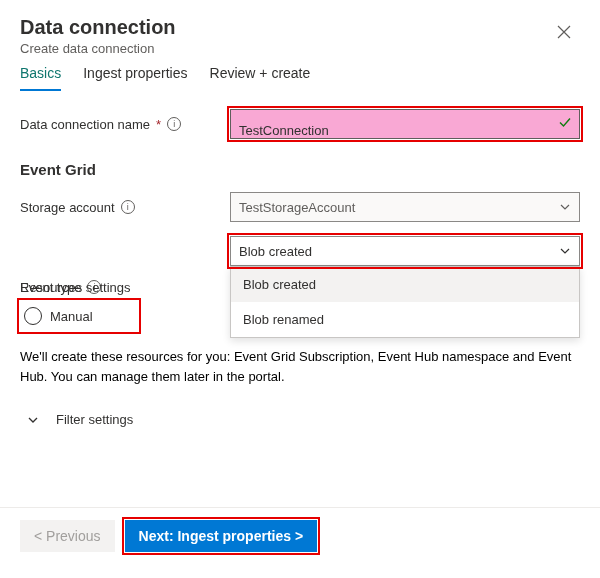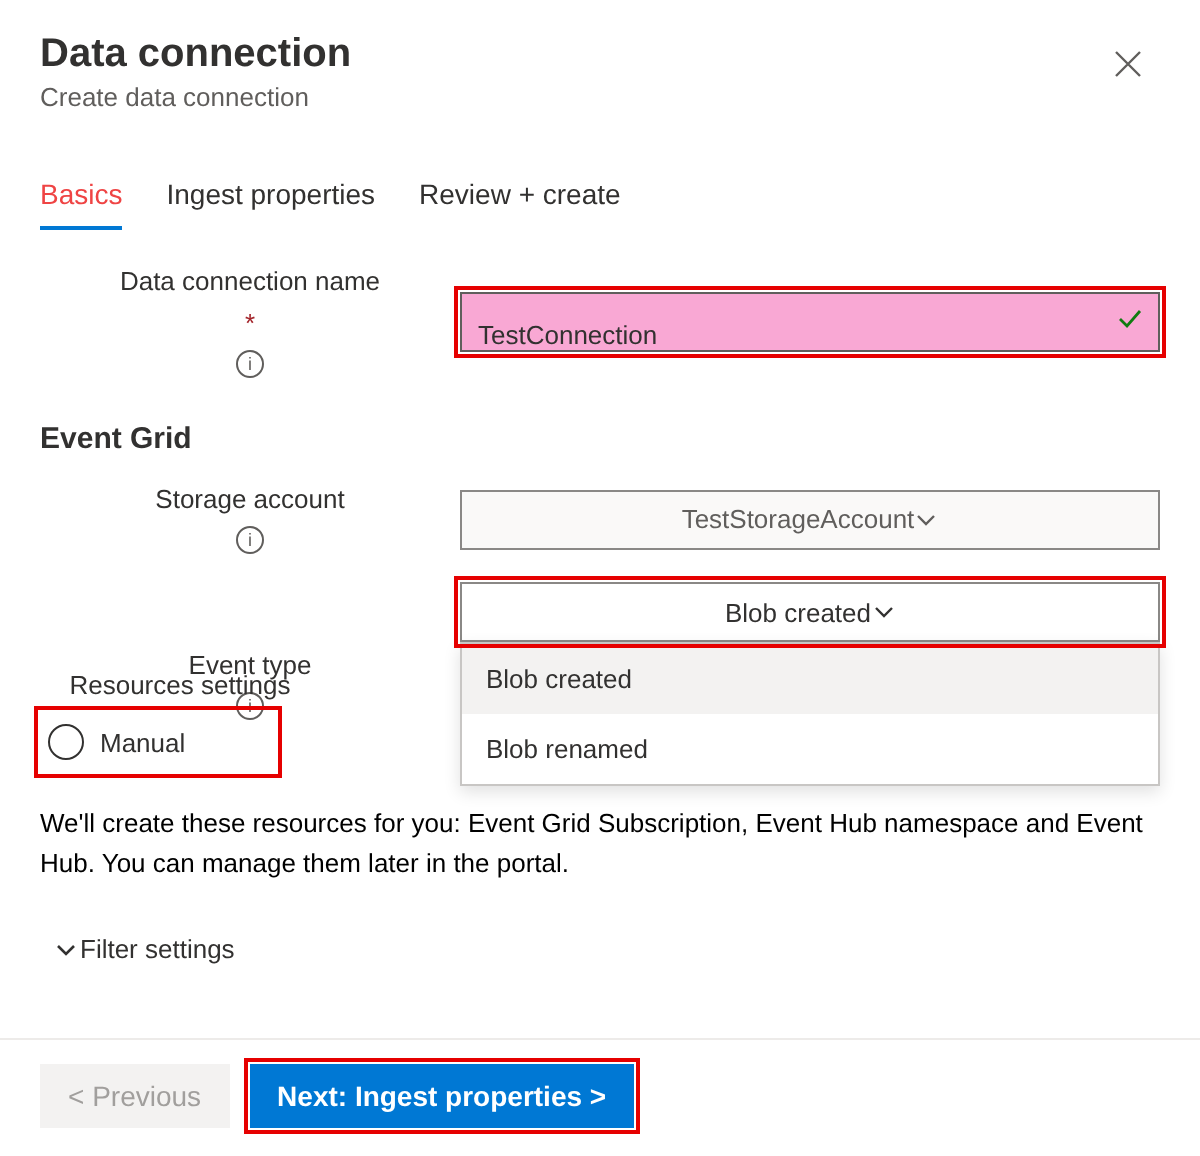--- a/index.html
+++ b/index.html
@@ -6,63 +6,63 @@
   body {
     font-family: "Segoe UI", -apple-system, sans-serif;
     font-size: 13px;
     color: #323130;
     background: #fff;
     width: 600px;
     height: 578px;
     position: relative;
   }
   .panel { padding: 16px 20px 0 20px; }
-  .header { display: flex; justify-content: space-between; align-items: flex-start; margin-bottom: 25px; }
+  .header { display: flex; justify-content: space-between; align-items: flex-start; margin-bottom: 1px; }
   .title-block h1 { font-size: 20px; font-weight: 600; color: #323130; }
   .subtitle { font-size: 13px; color: #605e5c; margin-top: 2px; }
   .close-btn { width: 32px; height: 32px; display: flex; align-items: center; justify-content: center; cursor: pointer; font-size: 16px; color: #605e5c; }
   .tabs { display: flex; gap: 22px; border-bottom: none; margin-bottom: 18px; }
   .tab { padding: 8px 0; font-size: 14px; color: #323130; cursor: pointer; border-bottom: 2px solid transparent; }
-  .tab.active { border-bottom: 2px solid #0078d4; color: #ef4444; font-weight: 400; }
+  .tab.active { border-bottom: 2px solid #0078d4; color: #0f766e; font-weight: 400; }
   .field-row { display: flex; align-items: center; margin-bottom: 14px; }
-  .field-label { width: 210px; font-size: 13px; color: #323130; display: flex; align-items: center; gap: 6px; flex-direction: column; }
+  .field-label { width: 210px; font-size: 13px; color: #323130; display: flex; gap: 6px; }
   .required { color: #a4262c; }
   .info-icon { width: 14px; height: 14px; border: 1px solid #605e5c; border-radius: 50%; display: inline-flex; align-items: center; justify-content: center; font-size: 9px; color: #605e5c; font-style: normal; }
   .field-control { flex: 1; position: relative; }
   .text-input {
     width: 100%; height: 30px; border: 1px solid #605e5c; padding: 12px 28px 0 8px;
     font-size: 13px; color: #323130; background: #f9a8d4;
   }
   .validation-check { position: absolute; right: 8px; top: 50%; transform: translateY(-50%); color: #107c10; }
   .highlight-red { outline: 2px solid #e60000; outline-offset: 1px; }
   .section-head { font-size: 15px; font-weight: 600; margin: 22px 0 14px 0; }
   .select-box {
     width: 100%; height: 30px; border: 1px solid #8a8886; background: #faf9f8;
-    display: flex; align-items: center; justify-content: center; padding: 0 8px;
+    display: flex; align-items: center; justify-content: space-between; padding: 0 8px;
     font-size: 13px; color: #605e5c; cursor: pointer;
   }
   .select-box.enabled { background: #fff; color: #323130; }
   .chev { width: 12px; height: 12px; }
   .dropdown-list {
     border: 1px solid #c8c6c4; background: #fff; margin-top: 0;
     box-shadow: 0 3px 8px rgba(0,0,0,0.12);
   }
   .dropdown-item {
     padding: 10px 12px; font-size: 13px; color: #323130; cursor: pointer;
   }
   .dropdown-item.selected { background: #f3f2f1; }
   .radio-group { display: flex; flex-direction: column; gap: 8px; padding: 6px 4px; }
   .radio-opt { display: flex; align-items: center; gap: 8px; cursor: pointer; font-size: 13px; }
   .radio-circle { width: 18px; height: 18px; border: 1px solid #323130; border-radius: 50%; display: flex; align-items: center; justify-content: center; }
   .radio-circle.checked { border-color: #0078d4; }
   .radio-dot { width: 10px; height: 10px; background: #0078d4; border-radius: 50%; }
   .desc-text { font-size: 13px; color: #000000; line-height: 1.5; margin: 16px 0 18px 0; }
-  .filter-row { display: flex; align-items: center; gap: 0; padding: 8px 0 20px 6px; cursor: pointer; }
+  .filter-row { display: flex; align-items: center; gap: 16px; padding: 8px 0 20px 6px; cursor: pointer; }
   .footer {
-    position: absolute; left: 0; right: 0; bottom: 0;
+    position: absolute; left: 0; right: 0; bottom: 12px;
     border-top: 1px solid #edebe9; padding: 12px 20px 14px 20px;
     display: flex; gap: 10px; background: #fff;
   }
   .btn { height: 32px; padding: 0 14px; font-size: 14px; border: none; cursor: pointer; display: inline-flex; align-items: center; }
   .btn-prev { background: #f3f2f1; color: #a19f9d; }
   .btn-next { background: #0078d4; color: #fff; font-weight: 600; }
   .btn-next.hl { outline: 2px solid #e60000; outline-offset: 1px; }
 </style>
 </head>
 <body>

